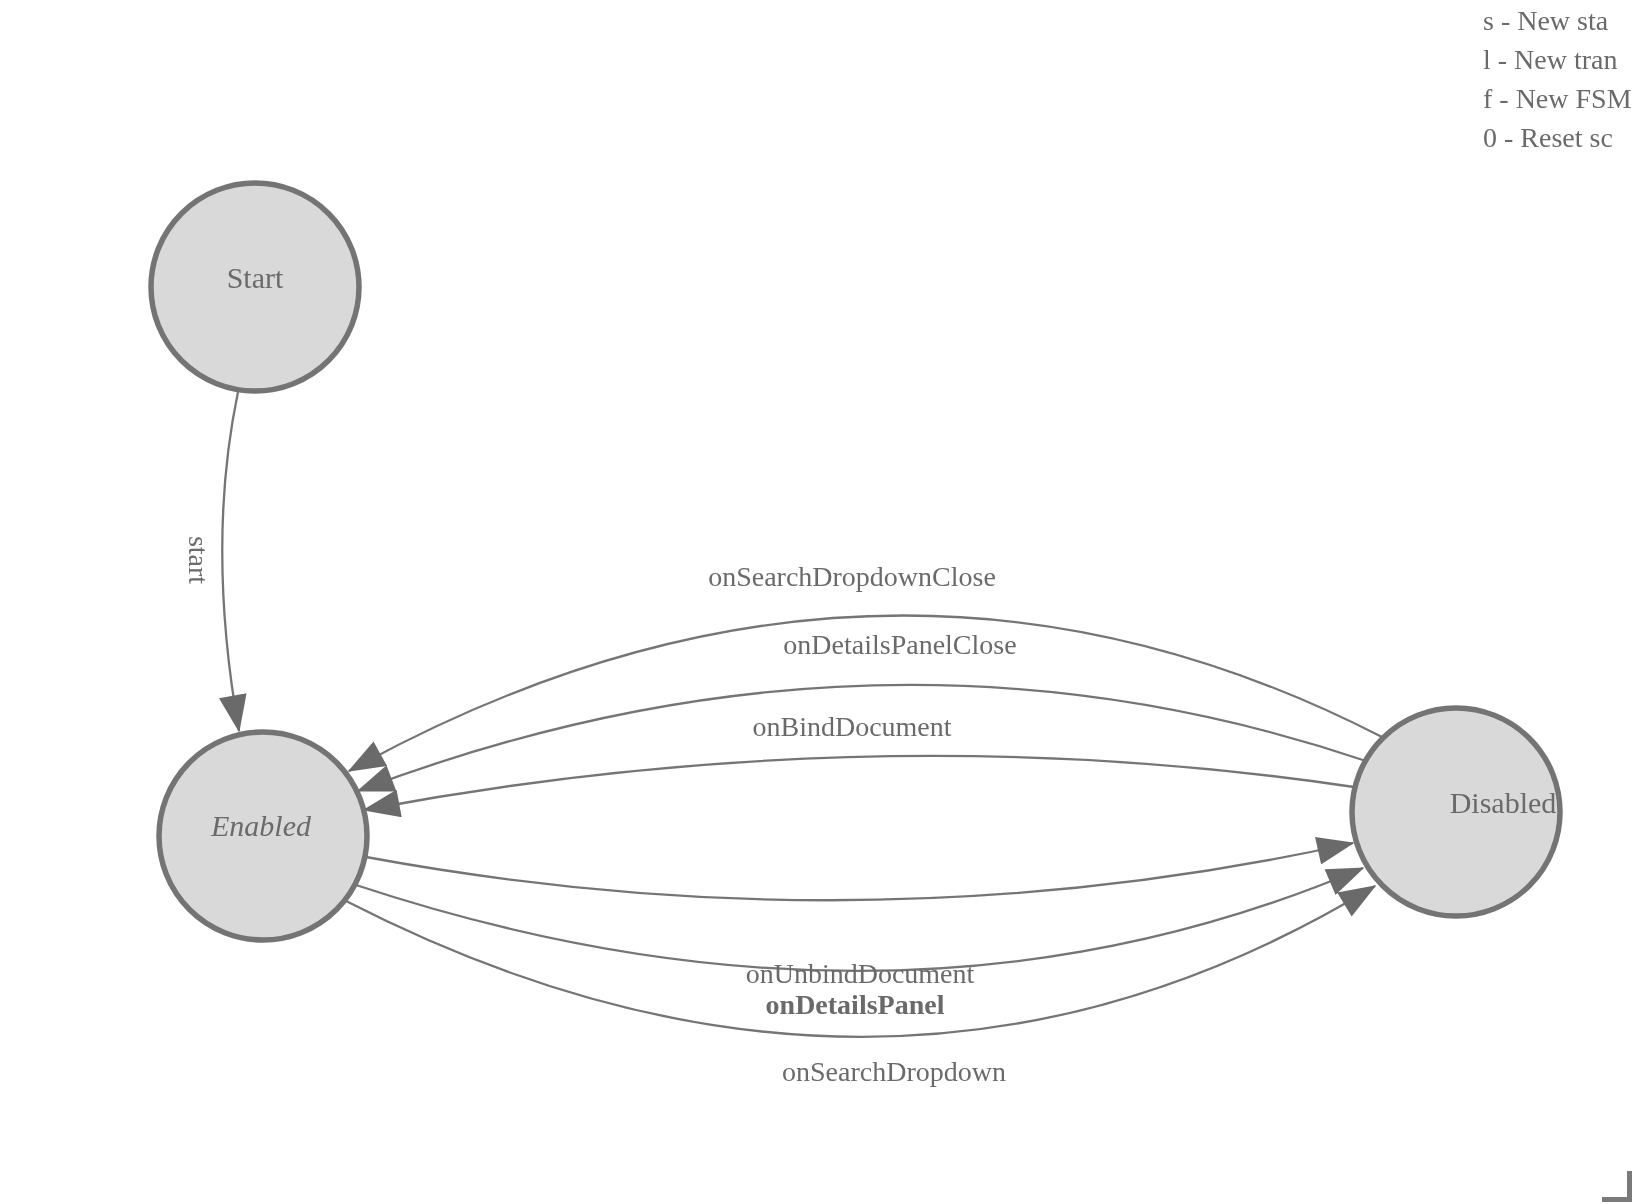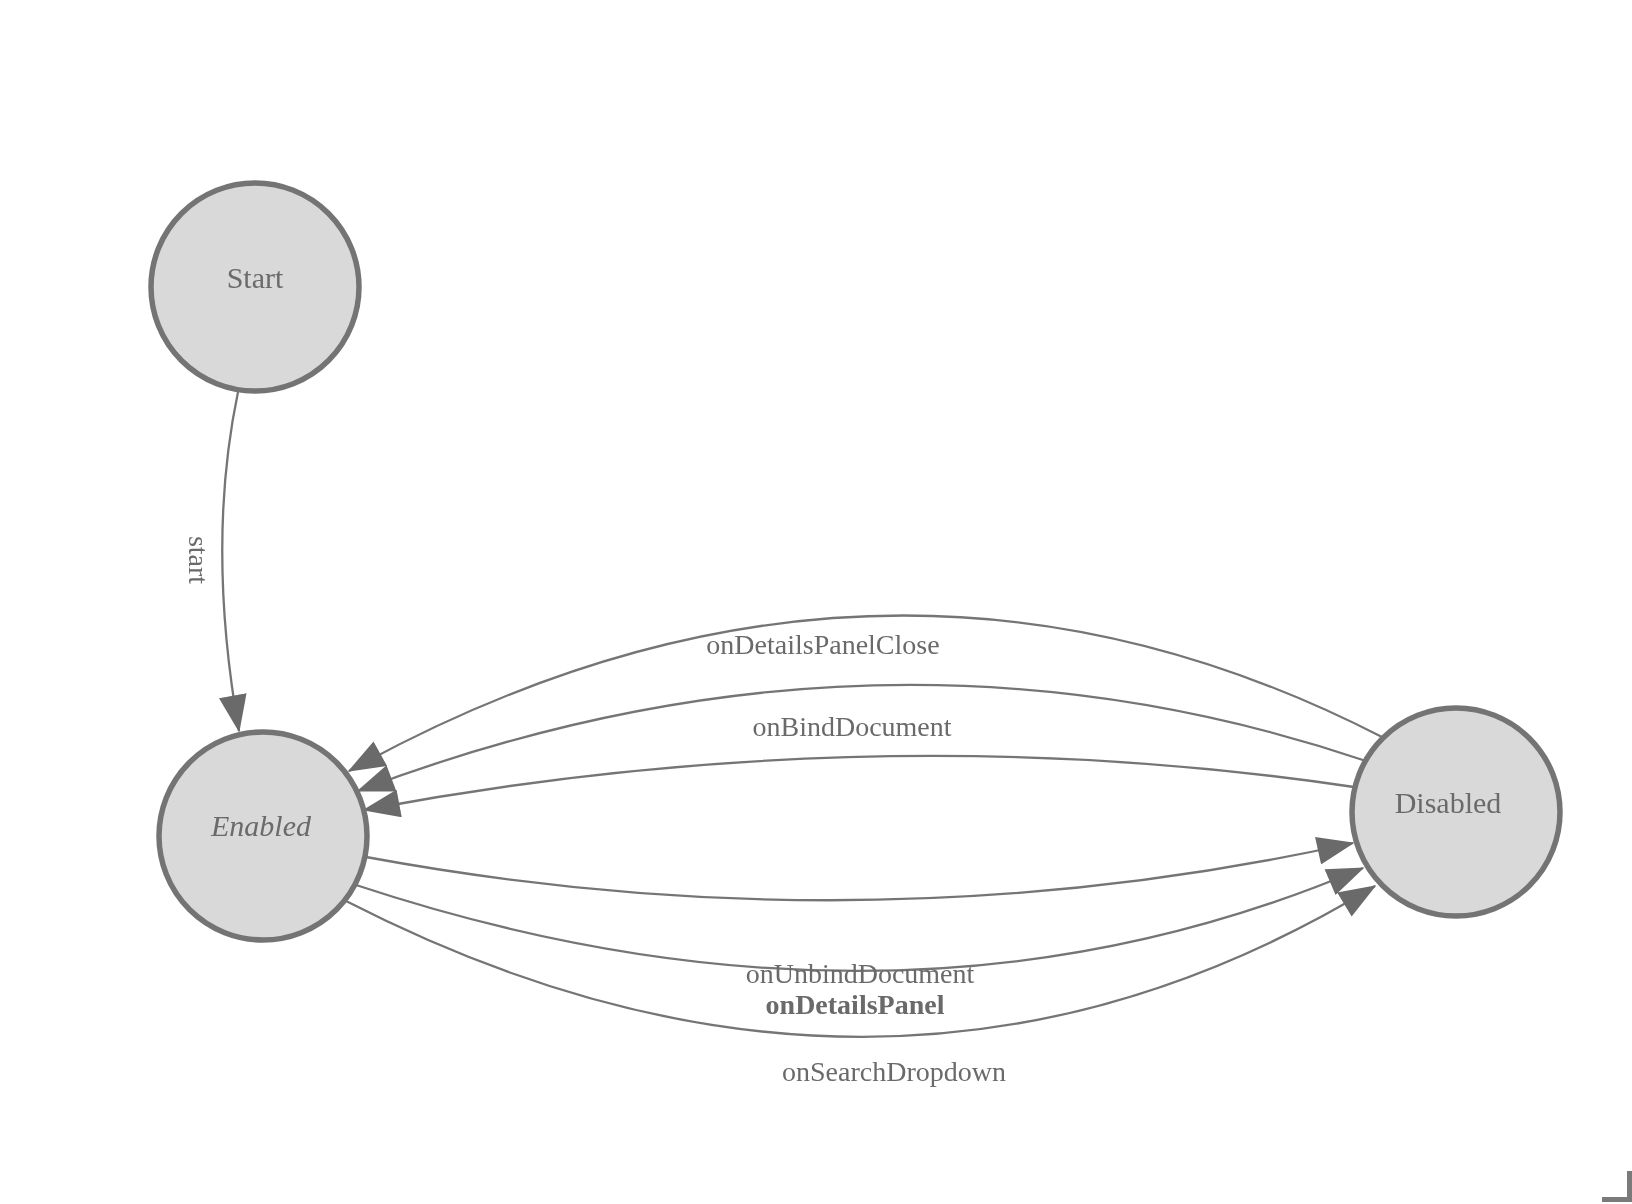--- a/index.html
+++ b/index.html
@@ -62,23 +62,30 @@
 
     <circle class="state-circle" cx="255" cy="287" r="104"></circle>
     <circle class="state-circle" cx="263" cy="836" r="104"></circle>
     <circle class="state-circle" cx="1456" cy="812" r="104"></circle>
 
     <path class="corner" d="M 1602 1199.5 L 1632 1199.5 M 1629.5 1171 L 1629.5 1199.5"></path>
   </svg>
 
   <div class="state-label" style="left:255px; top:278px;">Start</div>
   <div class="state-label" style="left:261px; top:826px;font-style:italic;">Enabled</div>
-  <div class="state-label" style="left:1448px; top:803px;">Disabled</div>
+  <div class="state-label" style="left:1503px; top:803px;">Disabled</div>
 
   <div class="edge-label rotated" style="left:198px; top:560px;">start</div>
-  <div class="edge-label" style="left:823px; top:645px;">onDetailsPanelClose</div>
+  <div class="edge-label" style="left:852px; top:577px;">onSearchDropdownClose</div>
+  <div class="edge-label" style="left:900px; top:645px;">onDetailsPanelClose</div>
   <div class="edge-label" style="left:852px; top:727px;">onBindDocument</div>
   <div class="edge-label" style="left:860px; top:974px;">onUnbindDocument</div>
   <div class="edge-label" style="left:855px; top:1005px;font-weight:bold;">onDetailsPanel</div>
   <div class="edge-label" style="left:894px; top:1072px;">onSearchDropdown</div>
 
+  <div class="legend">
+    <div>s - New sta</div>
+    <div>l - New tran</div>
+    <div>f - New FSM</div>
+    <div>0 - Reset sc</div>
+  </div>
 
 </div>
 
 </body></html>

